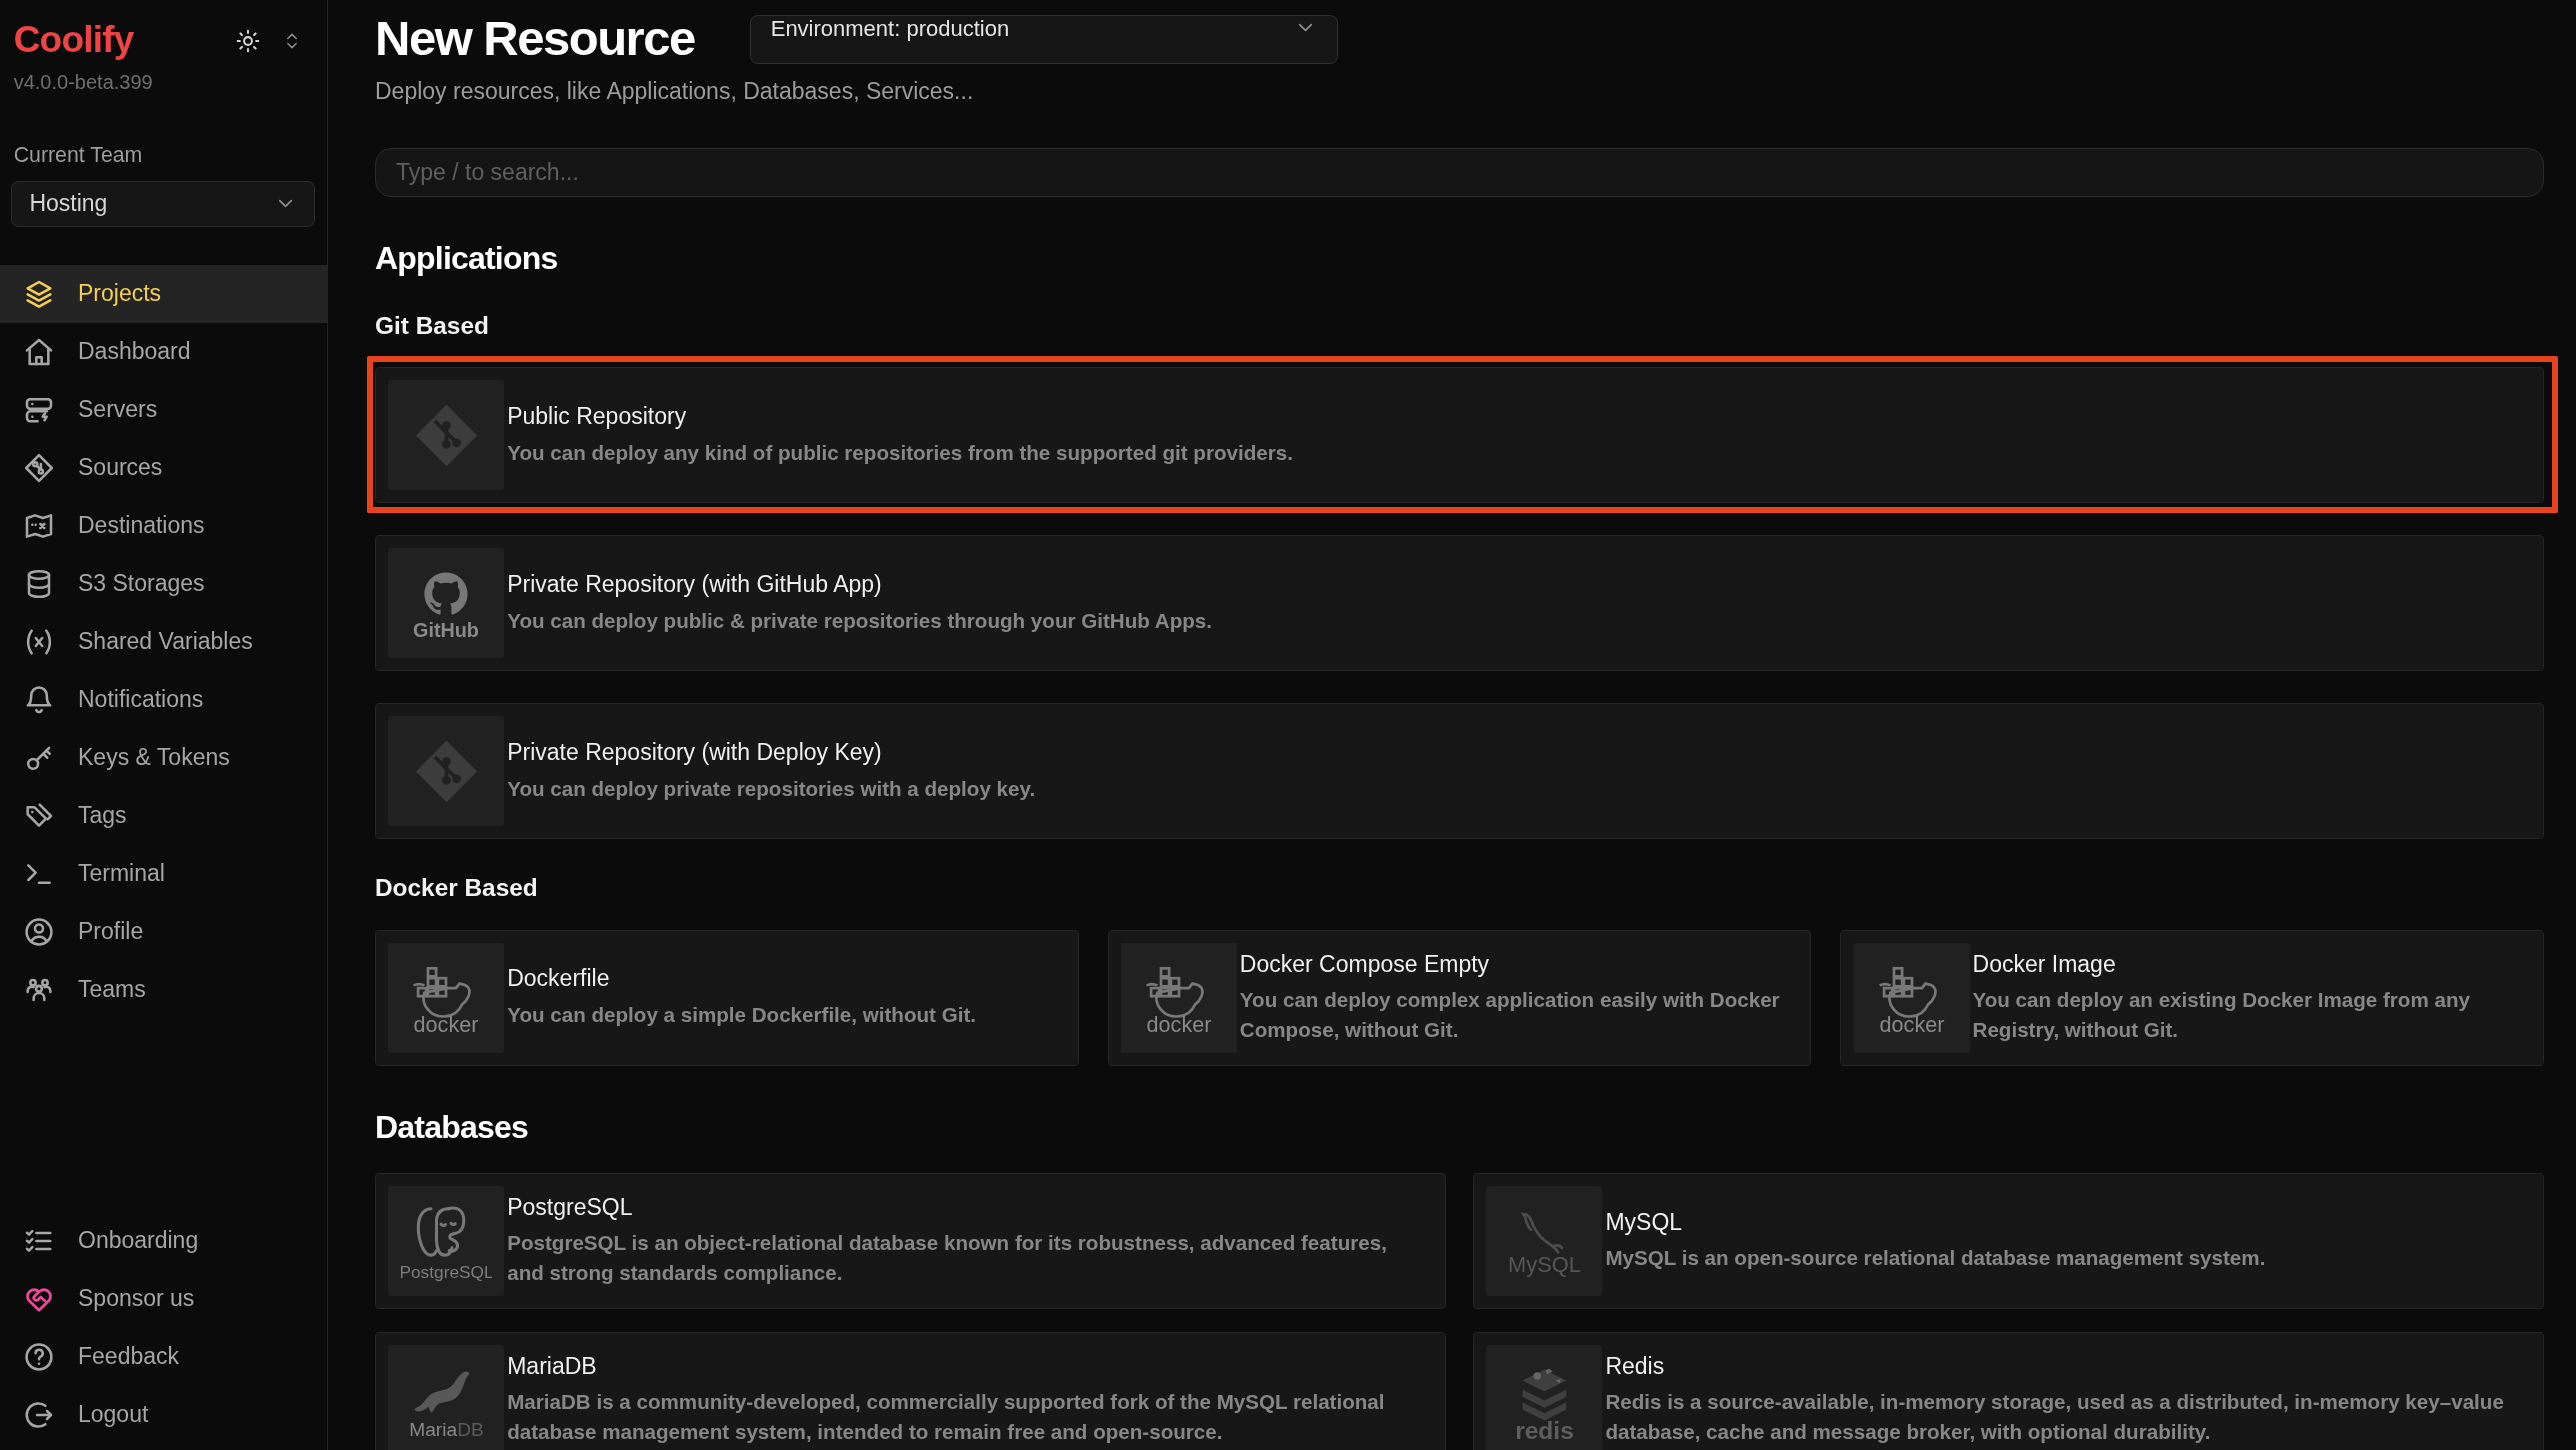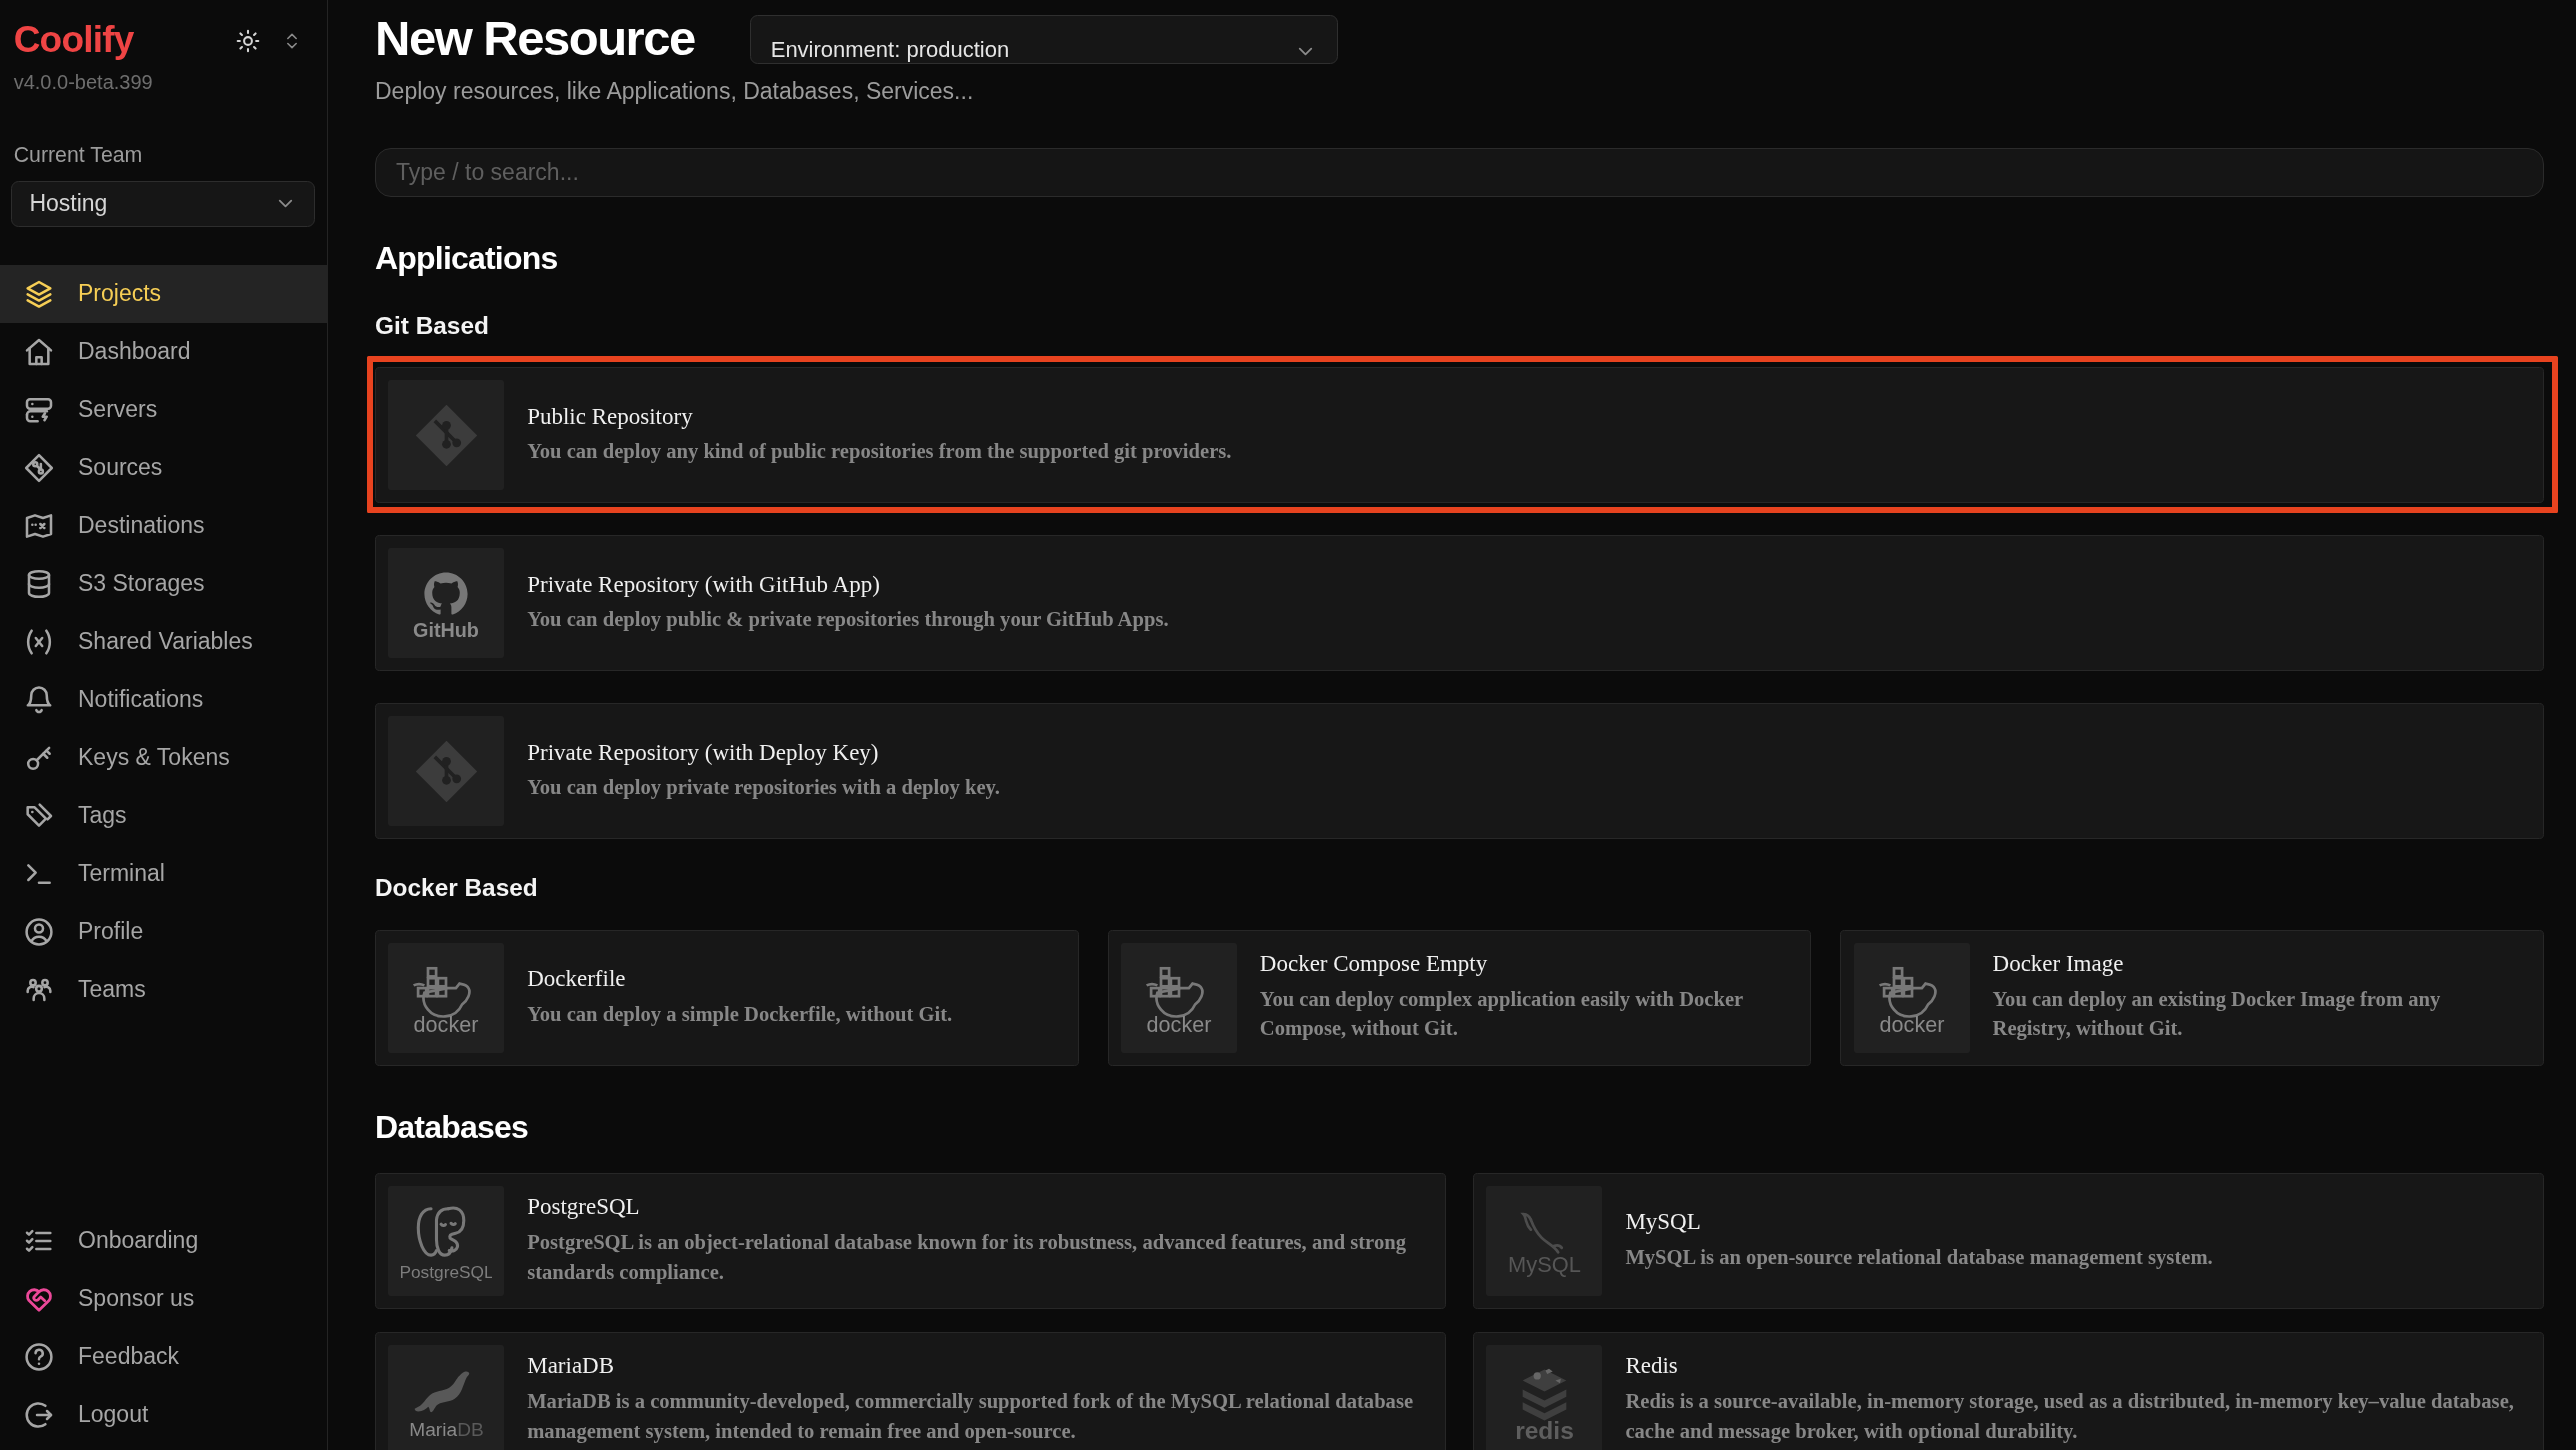--- a/index.html
+++ b/index.html
@@ -45,21 +45,21 @@
   .nav-footer { margin-top: auto; padding-bottom: 6.1px; }
 
   
   .main { flex: 1; padding: 0 32px 0 47px; position: relative; }
   .header-row { display: flex; align-items: flex-start; margin-top: 13.7px; }
   .page-title { font-size: 49px; font-weight: 800; color: #ffffff; letter-spacing: -1.5px; line-height: 1.0; }
   .env-select {
     margin-left: 55px; margin-top: 1.5px;
     width: 588px; height: 49px;
     background: #161616; border: 1.5px solid #2f2f2f; border-radius: 7.6px;
-    display: flex; align-items: flex-end; padding: 0 20px;
+    display: flex; align-items: flex-start; padding: 0 20px;
     font-size: 22px; color: #e5e5e5; cursor: pointer;
   }
   .env-select .chev { margin-left: auto; }
   .page-subtitle { margin-top: 13.7px; font-size: 23px; color: #9c9c9c; }
 
   .search-input {
     margin-top: 43px; width: 100%; height: 49px;
     background: #151515; border: 1.5px solid #2b2b2b; border-radius: 16px;
     padding: 0 20px; font-size: 23px; color: #d4d4d4;
     font-family: "Liberation Sans", "DejaVu Sans", sans-serif;
@@ -81,21 +81,21 @@
     display: flex; align-items: center;
     padding: 12.2px 20px 12.2px 12.2px;
     cursor: pointer;
   }
   .card-tile {
     width: 116px; height: 110px; min-width: 116px;
     background: #212121; border-radius: 3px;
     display: flex; align-items: center; justify-content: center;
     overflow: hidden;
   }
-  .card-text { margin-left: 23px; font-family: Liberation Serif, serif; }
+  .card-text { margin-left: 3px; }
   .card-title { font-size: 23px; color: #f0f0f0; }
   .card-desc { margin-top: 7.6px; font-size: 20.6px; font-weight: 700; color: #878787; line-height: 1.45; }
   .hl-box {
     position: absolute; pointer-events: none;
     left: -9.1px; right: -15.2px; top: -12.2px; bottom: -10.7px;
     border-style: solid; border-width: 6.1px; border-radius: 1.5px;
     z-index: 5;
   }
 
   .chev svg { display: block; }

